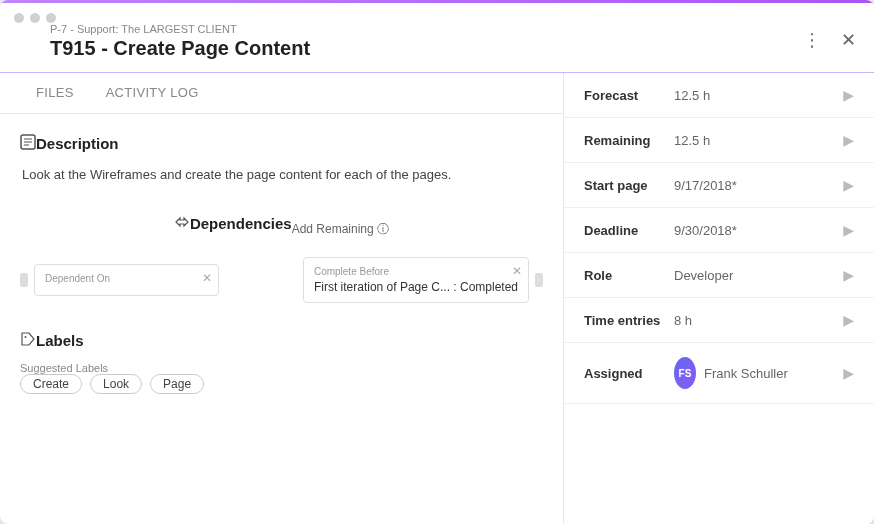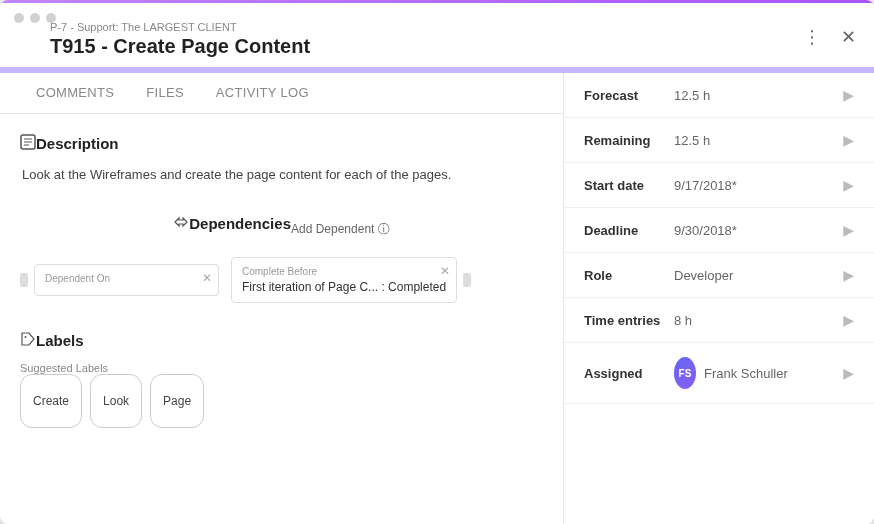--- a/index.html
+++ b/index.html
@@ -20,21 +20,21 @@
       border-radius: 8px;
       box-shadow: 0 4px 20px rgba(0,0,0,0.15);
       display: flex;
       flex-direction: column;
       overflow: hidden;
     }
     .title-bar {
       display: flex;
       align-items: center;
       padding: 8px 14px 4px 14px;
-      border-bottom: 6px solid #c4b5fd;
+      border-bottom: 1px solid #c4b5fd;
       min-height: 70px;
       position: relative;
     }
     .traffic-lights {
       display: flex;
       gap: 6px;
       position: absolute;
       top: 10px;
       left: 14px;
     }
@@ -148,20 +148,21 @@
       cursor: pointer;
       background: none;
       border: none;
       display: flex;
       align-items: center;
       gap: 4px;
     }
     .dep-items {
       display: flex;
       gap: 12px;
+      justify-content: space-between;
     }
     .dep-item {
       display: flex;
       align-items: center;
       gap: 6px;
     }
     .dep-drag-handle {
       width: 8px;
       height: 14px;
       background: #ddd;
@@ -206,21 +207,21 @@
     .suggested-label {
       font-size: 11px;
       color: #888;
       margin-bottom: 0;
     }
     .label-tags {
       display: flex;
       gap: 8px;
     }
     .label-tag {
-      padding: 19px 12px;
+      padding: 2px 12px;
       border: 1px solid #ccc;
       border-radius: 12px;
       font-size: 12px;
       color: #444;
       cursor: pointer;
       background: #fff;
     }
     .right-panel {
       width: 310px;
       overflow-y: auto;
@@ -287,21 +288,20 @@
       <button class="title-action-btn">⋮</button>
       <button class="title-action-btn">✕</button>
     </div>
   </div>
 
   <div class="main-layout">
 
     <div class="left-panel">
 
       <div class="tabs">
-        <div class="tab">COMMENTS</div>
         <div class="tab">FILES</div>
         <div class="tab">ACTIVITY LOG</div>
       </div>
 
       <div class="left-content">
 
         <div class="section">
           <div class="section-title">
             <span class="section-icon">
               <svg width="16" height="16" viewBox="0 0 16 16" fill="none" xmlns="http://www.w3.org/2000/svg">
@@ -319,21 +319,21 @@
         <div class="section">
           <div class="dependencies-header">
             <div class="section-title">
               <span class="section-icon">
                 <svg width="16" height="16" viewBox="0 0 16 16" fill="none" xmlns="http://www.w3.org/2000/svg">
                   <path d="M2 8 L6 4 L6 6 L10 6 L10 4 L14 8 L10 12 L10 10 L6 10 L6 12 Z" stroke="#555" stroke-width="1.2" fill="none"></path>
                 </svg>
               </span>
               <span>Dependencies</span>
             </div>
-            <button class="add-dep-btn">Add Dependent ⓘ</button>
+            <button class="add-dep-btn">Add Remaining ⓘ</button>
           </div>
           <div class="dep-items">
             <div class="dep-item">
               <div class="dep-drag-handle"></div>
               <div class="dep-card">
                 <div class="dep-card-label">Dependent On</div>
                 <button class="dep-close">✕</button>
               </div>
             </div>
             <div class="dep-item">
@@ -376,21 +376,21 @@
         <span class="right-row-chevron">▶</span>
       </div>
 
       <div class="right-row">
         <span class="right-row-label">Remaining</span>
         <span class="right-row-value">12.5 h</span>
         <span class="right-row-chevron">▶</span>
       </div>
 
       <div class="right-row">
-        <span class="right-row-label">Start date</span>
+        <span class="right-row-label">Start page</span>
         <span class="right-row-value">9/17/2018*</span>
         <span class="right-row-chevron">▶</span>
       </div>
 
       <div class="right-row">
         <span class="right-row-label">Deadline</span>
         <span class="right-row-value">9/30/2018*</span>
         <span class="right-row-chevron">▶</span>
       </div>
 

